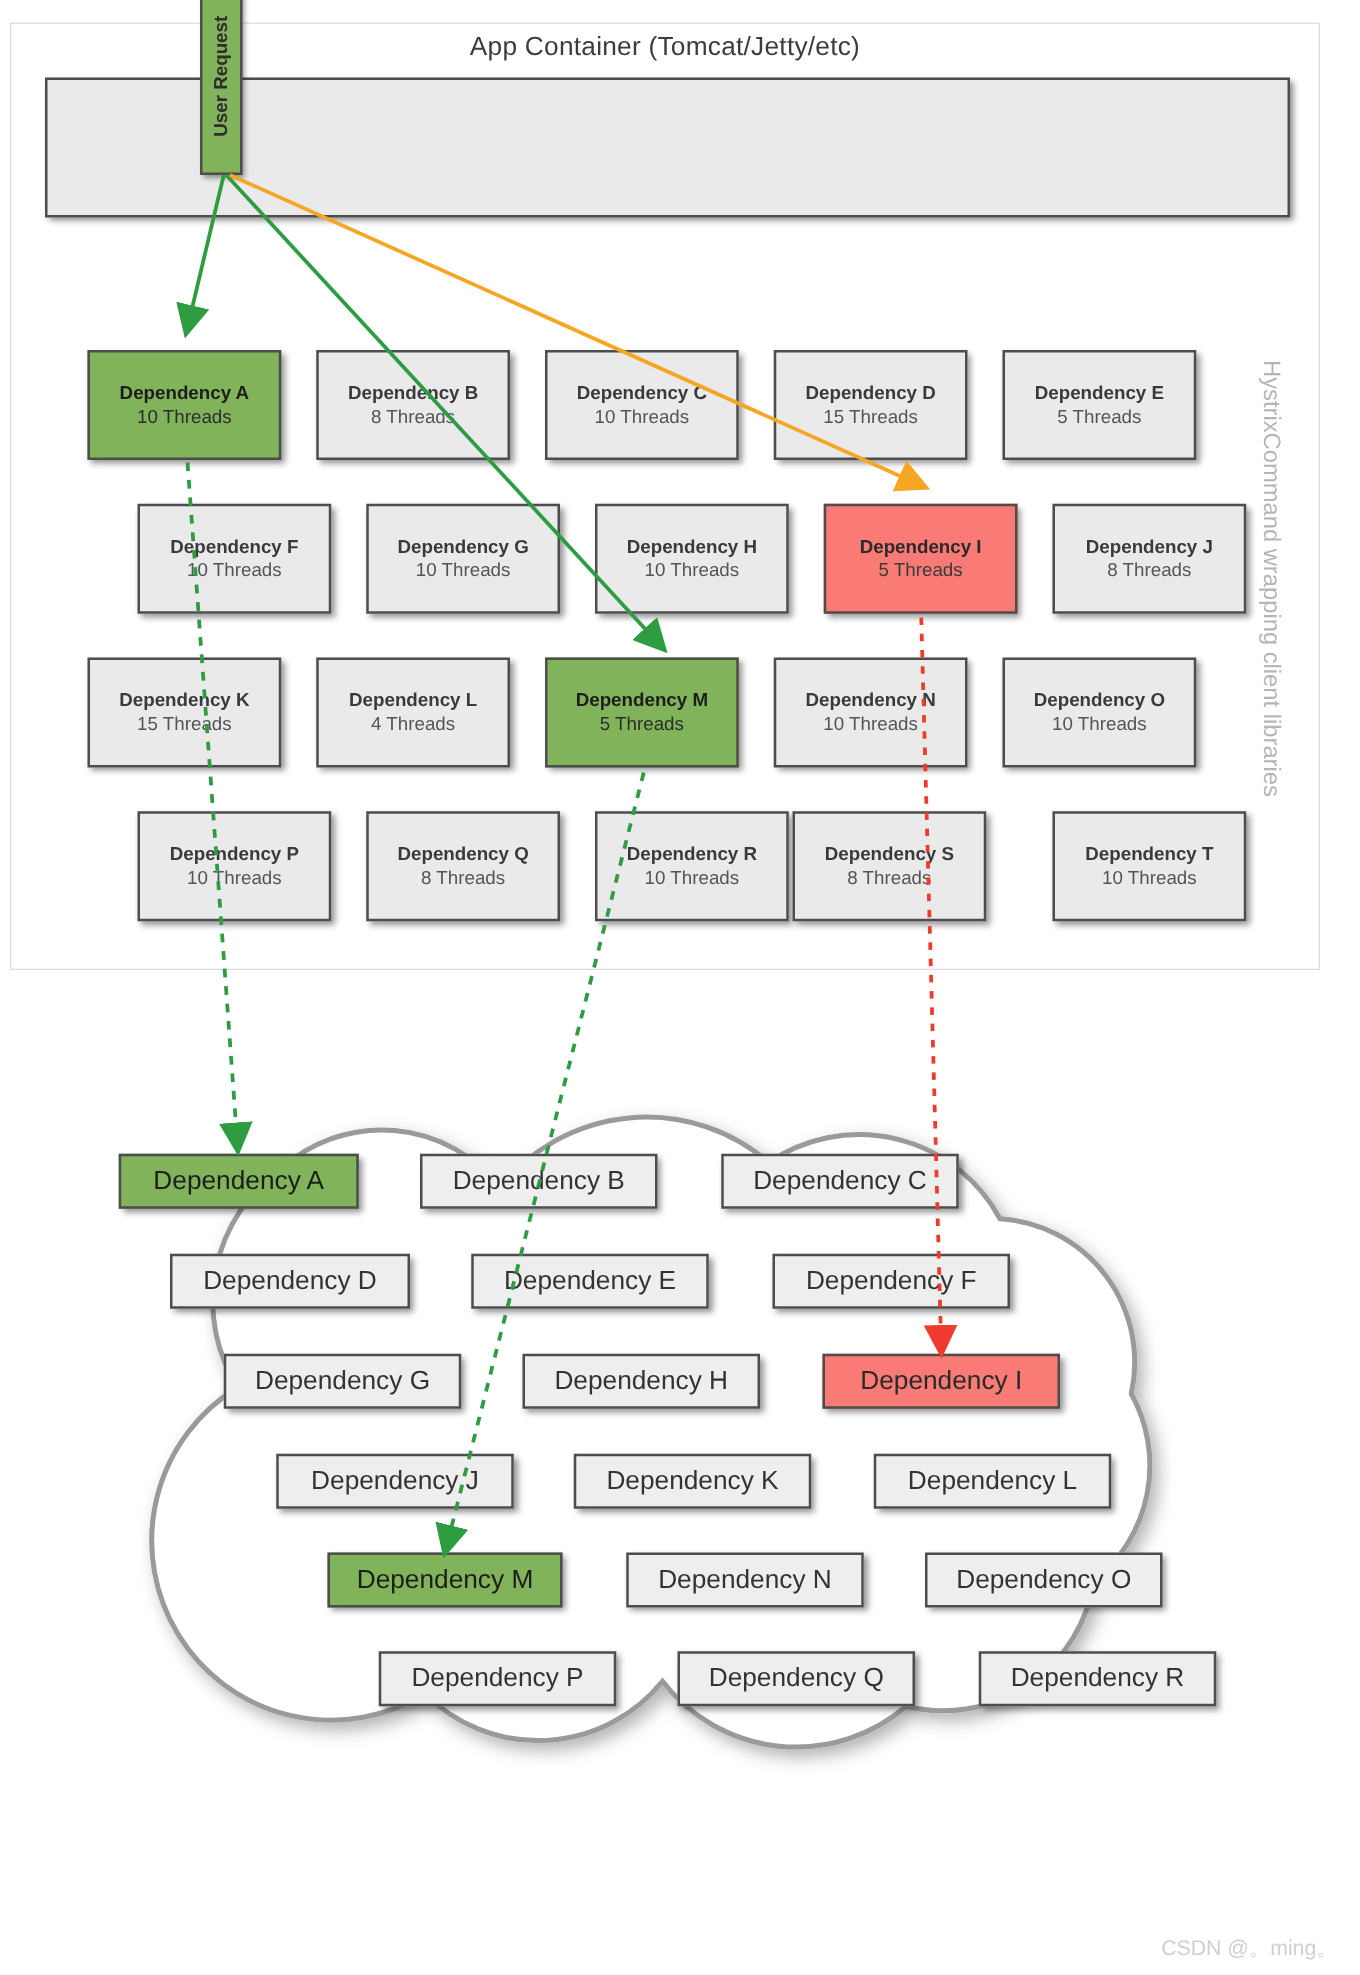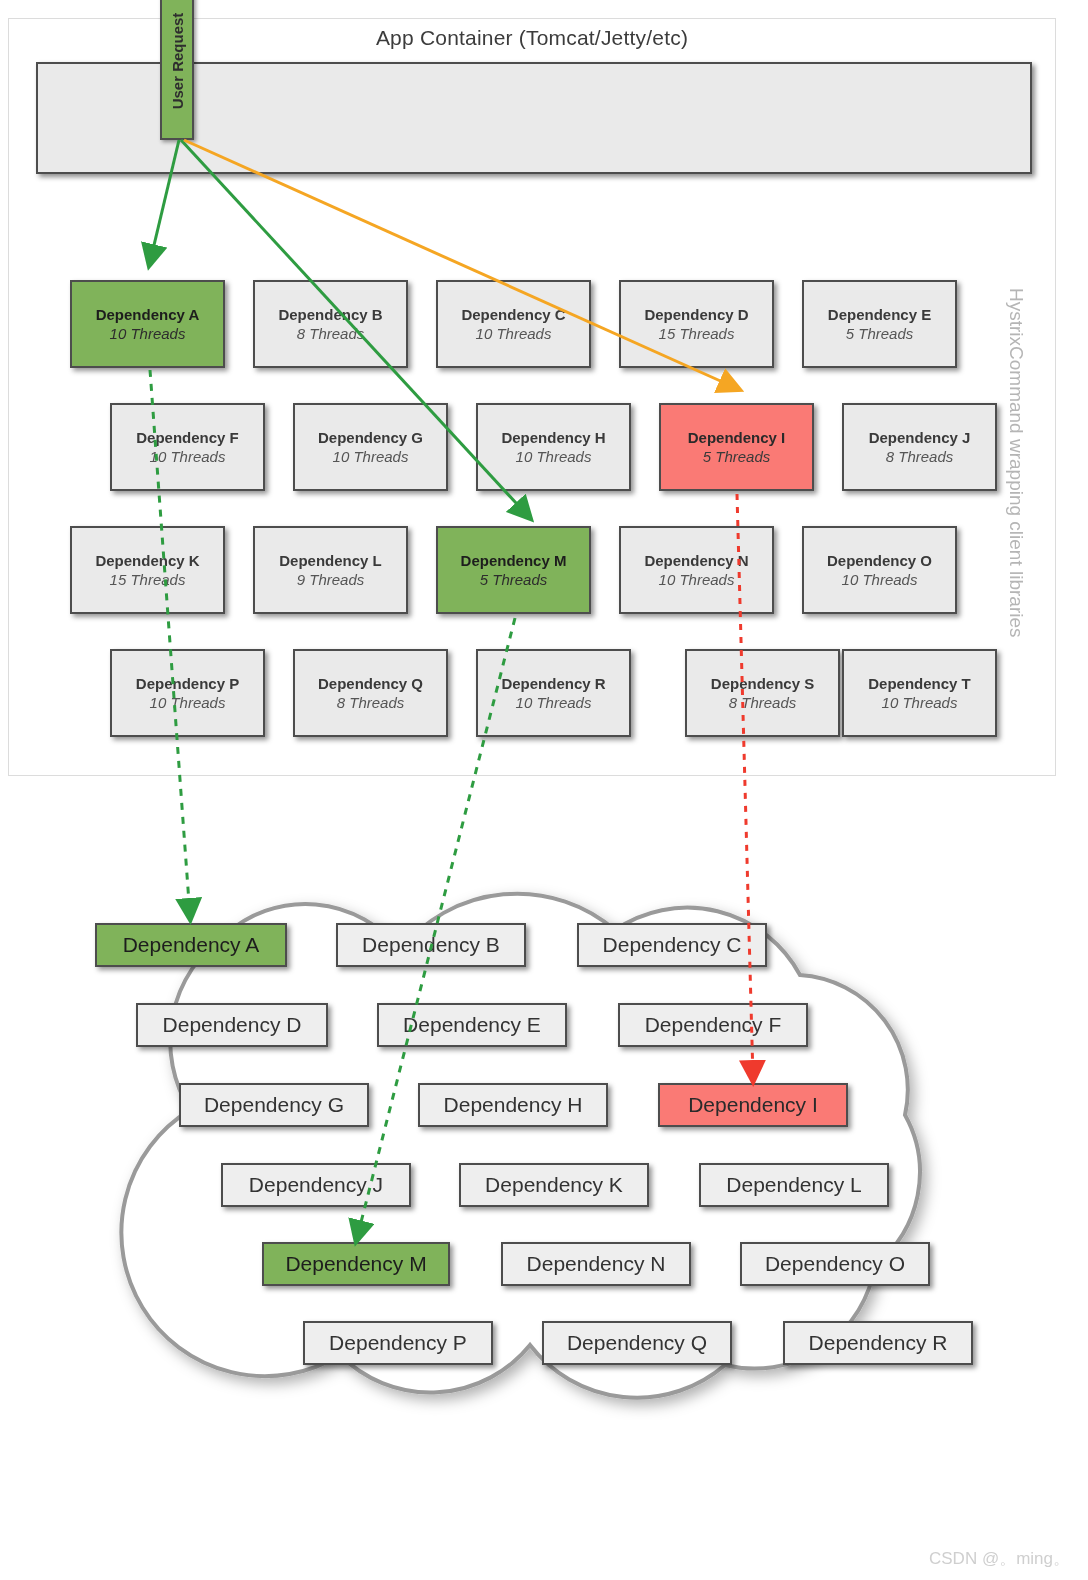--- a/index.html
+++ b/index.html
@@ -45,21 +45,21 @@
 
   
   .dep{
     position:absolute;width:155px;height:88px;box-sizing:border-box;
     background:#eaeaea;border:2px solid #4d4d4d;
     box-shadow:3px 3px 5px rgba(0,0,0,.42);
     display:flex;flex-direction:column;align-items:center;justify-content:center;
     line-height:1.28;
   }
   .dep .nm{font-size:15px;font-weight:bold;color:#3a3a3a;}
-  .dep .th{font-size:15px;color:#555555;font-style:italic;}
+  .dep .th{font-size:15px;color:#555555;}
   .dep.green{background:#80b35a;}
   .dep.green .nm{color:#1d1d1d;}
   .dep.green .th{color:#2d2d2d;}
   .dep.red{background:#fa7a75;}
   .dep.red .nm{color:#2a2a2a;}
   .dep.red .th{color:#3a3a3a;}
 
   
   .side-caption{
     position:absolute;left:1004px;top:288px;width:24px;height:450px;
@@ -149,21 +149,21 @@
       <div class="dep" style="left: 842px; top: 403px;">
         <div class="nm">Dependency J</div>
         <div class="th">8 Threads</div>
       </div>
       <div class="dep" style="left: 70px; top: 526px;">
         <div class="nm">Dependency K</div>
         <div class="th">15 Threads</div>
       </div>
       <div class="dep" style="left: 253px; top: 526px;">
         <div class="nm">Dependency L</div>
-        <div class="th">9 Threads</div>
+        <div class="th">4 Threads</div>
       </div>
       <div class="dep green" style="left: 436px; top: 526px;">
         <div class="nm">Dependency M</div>
         <div class="th">5 Threads</div>
       </div>
       <div class="dep" style="left: 619px; top: 526px;">
         <div class="nm">Dependency N</div>
         <div class="th">10 Threads</div>
       </div>
       <div class="dep" style="left: 802px; top: 526px;">
@@ -175,21 +175,21 @@
         <div class="th">10 Threads</div>
       </div>
       <div class="dep" style="left: 293px; top: 649px;">
         <div class="nm">Dependency Q</div>
         <div class="th">8 Threads</div>
       </div>
       <div class="dep" style="left: 476px; top: 649px;">
         <div class="nm">Dependency R</div>
         <div class="th">10 Threads</div>
       </div>
-      <div class="dep" style="left: 685px; top: 649px;">
+      <div class="dep" style="left: 634px; top: 649px;">
         <div class="nm">Dependency S</div>
         <div class="th">8 Threads</div>
       </div>
       <div class="dep" style="left: 842px; top: 649px; align-items: center;">
         <div class="nm">Dependency T</div>
         <div class="th">10 Threads</div>
       </div>
     </div>
 
   <div class="side-caption">

